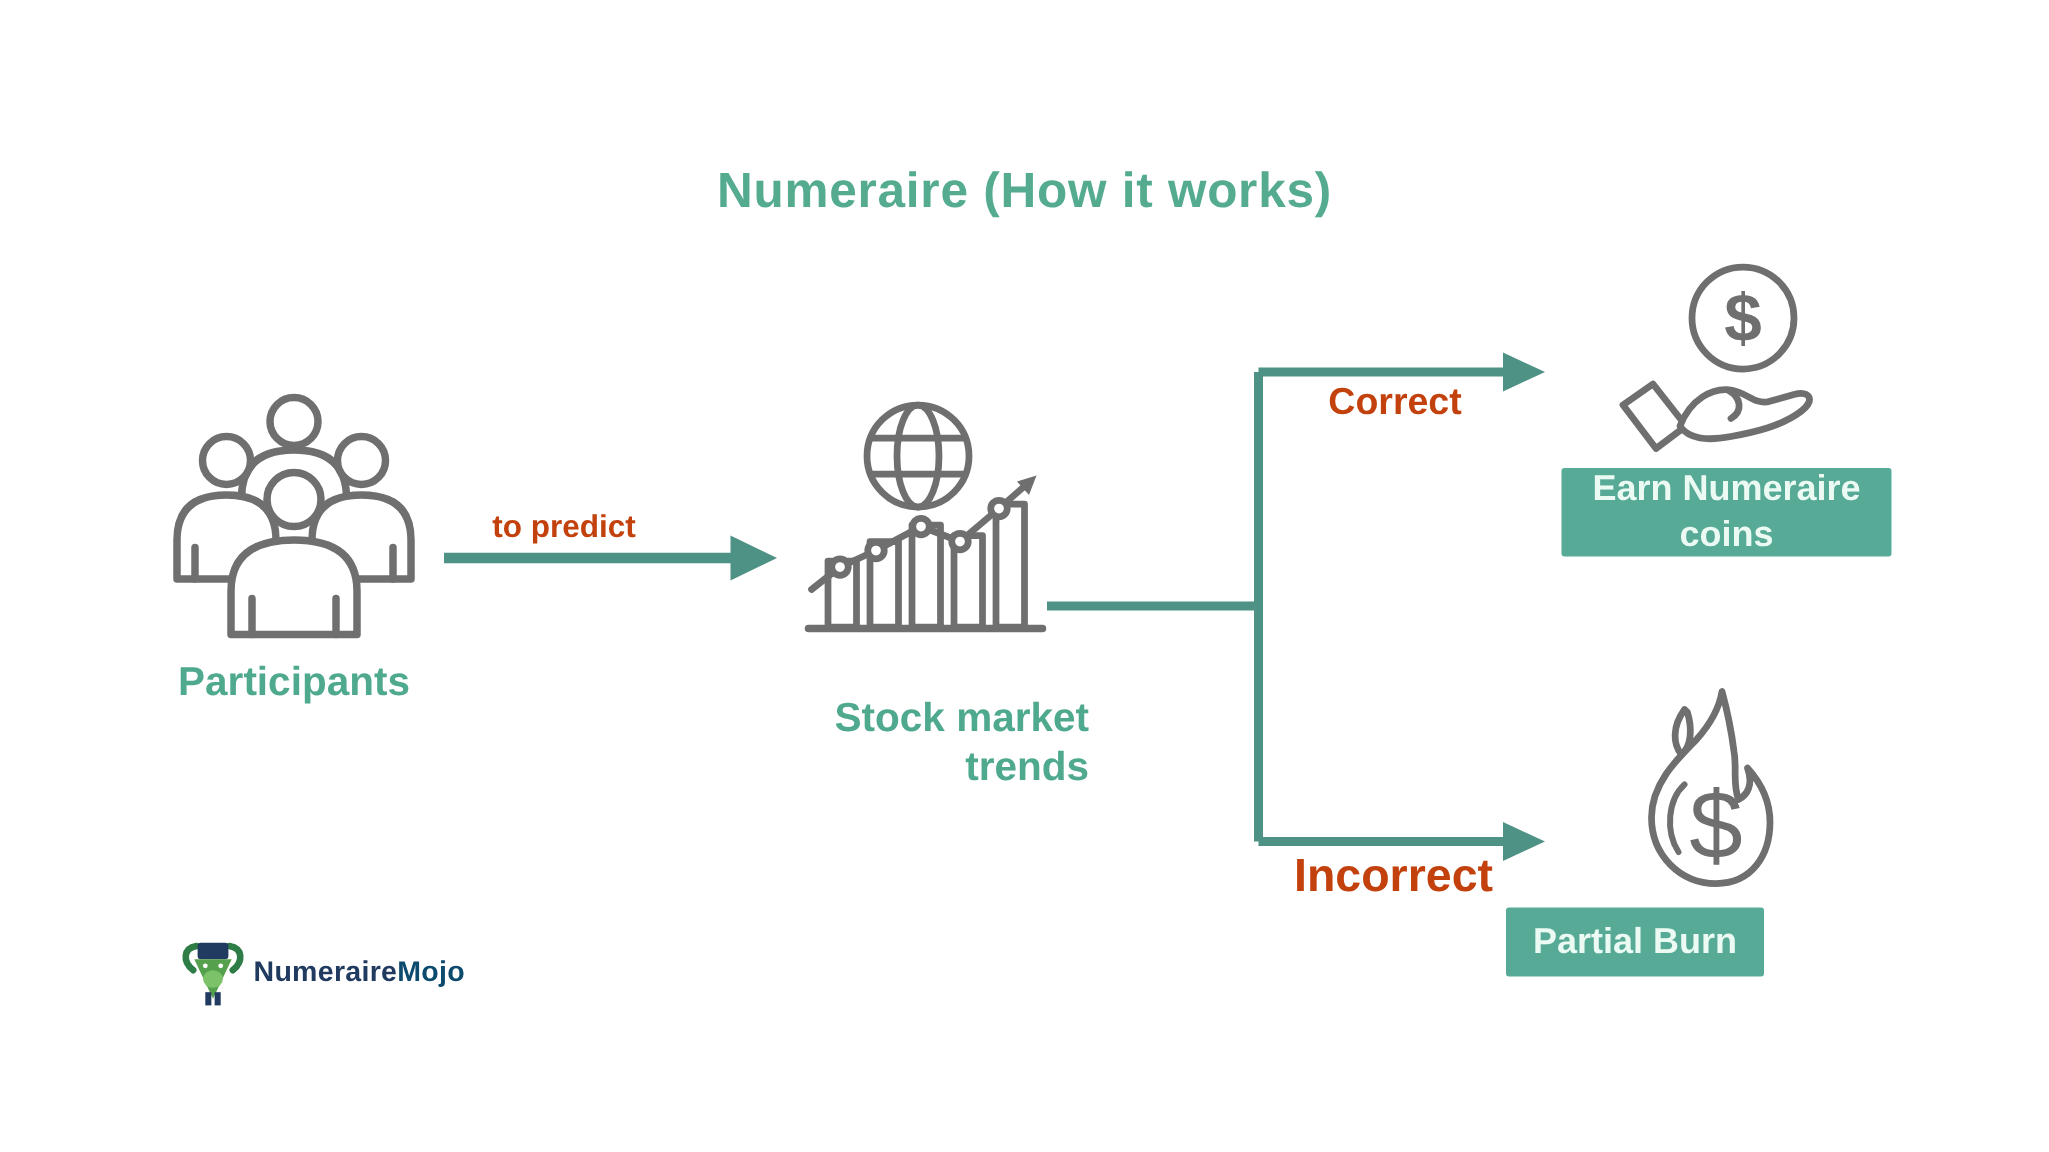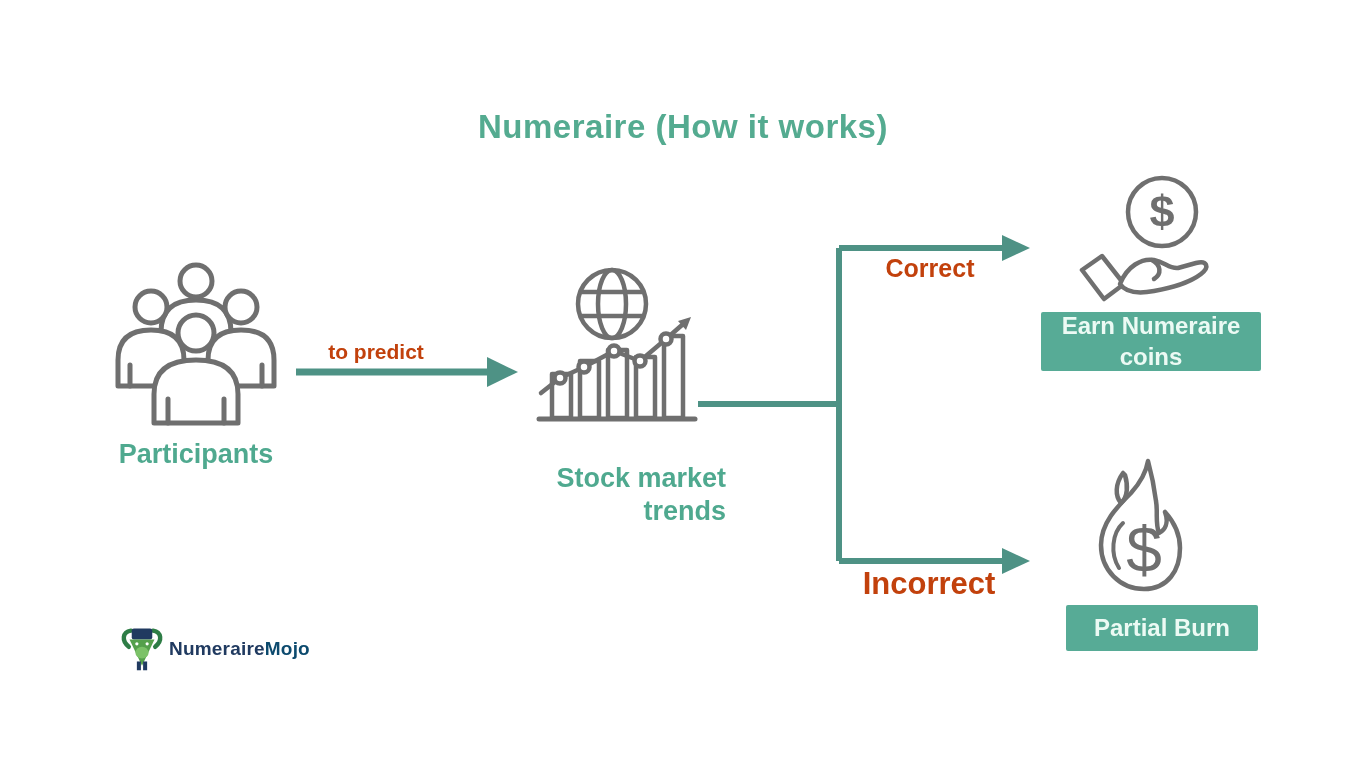--- a/index.html
+++ b/index.html
@@ -47,21 +47,21 @@
     color: #ecfaf4;
     font-weight: bold;
     display: flex;
     align-items: center;
     justify-content: center;
     text-align: center;
     line-height: 1.28;
     border-radius: 2px;
   }
   .box-earn { left: 1041px; top: 312px; width: 220px; height: 59px; font-size: 24px; padding: 0 14px; }
-  .box-burn { left: 1066px; top: 605px; width: 192px; height: 46px; font-size: 24px; }
+  .box-burn { left: 1004px; top: 605px; width: 172px; height: 46px; font-size: 24px; }
 
   .icon-wrap svg { display: block; }
   .ic-participants { left: 113px; top: 260px; }
   .ic-stock { left: 536px; top: 266px; }
   .ic-hand { left: 1072px; top: 172px; }
   .ic-fire { left: 1089px; top: 456px; }
 
   #connectors { left: 0; top: 0; pointer-events: none; }
 
   .logo {

